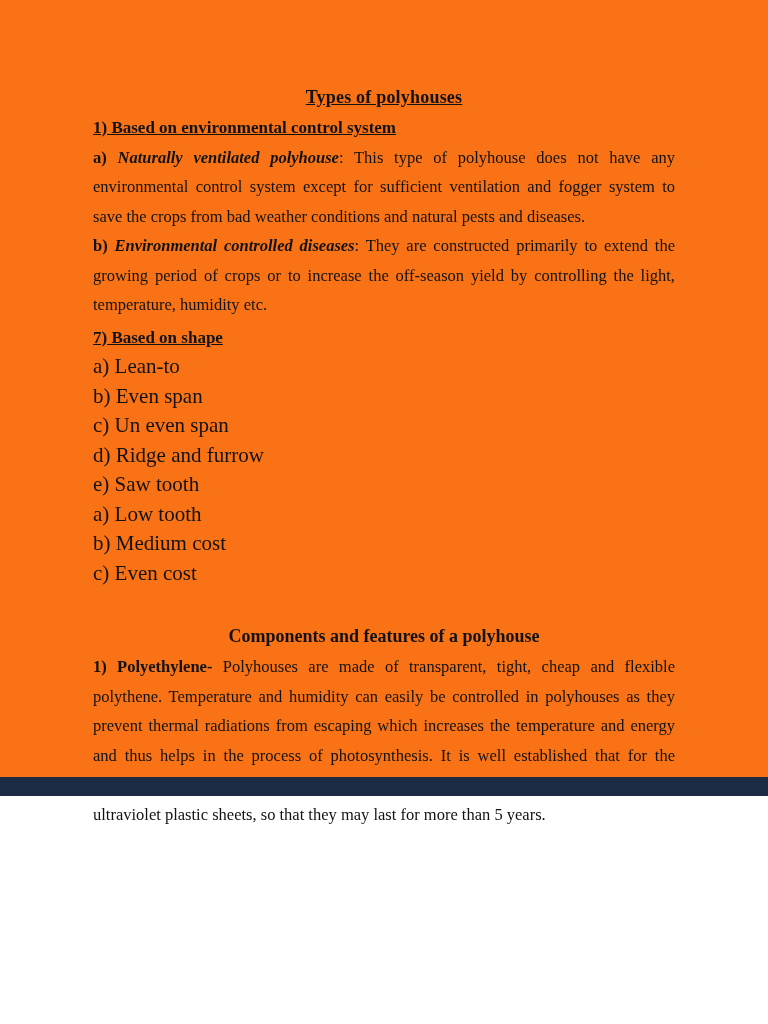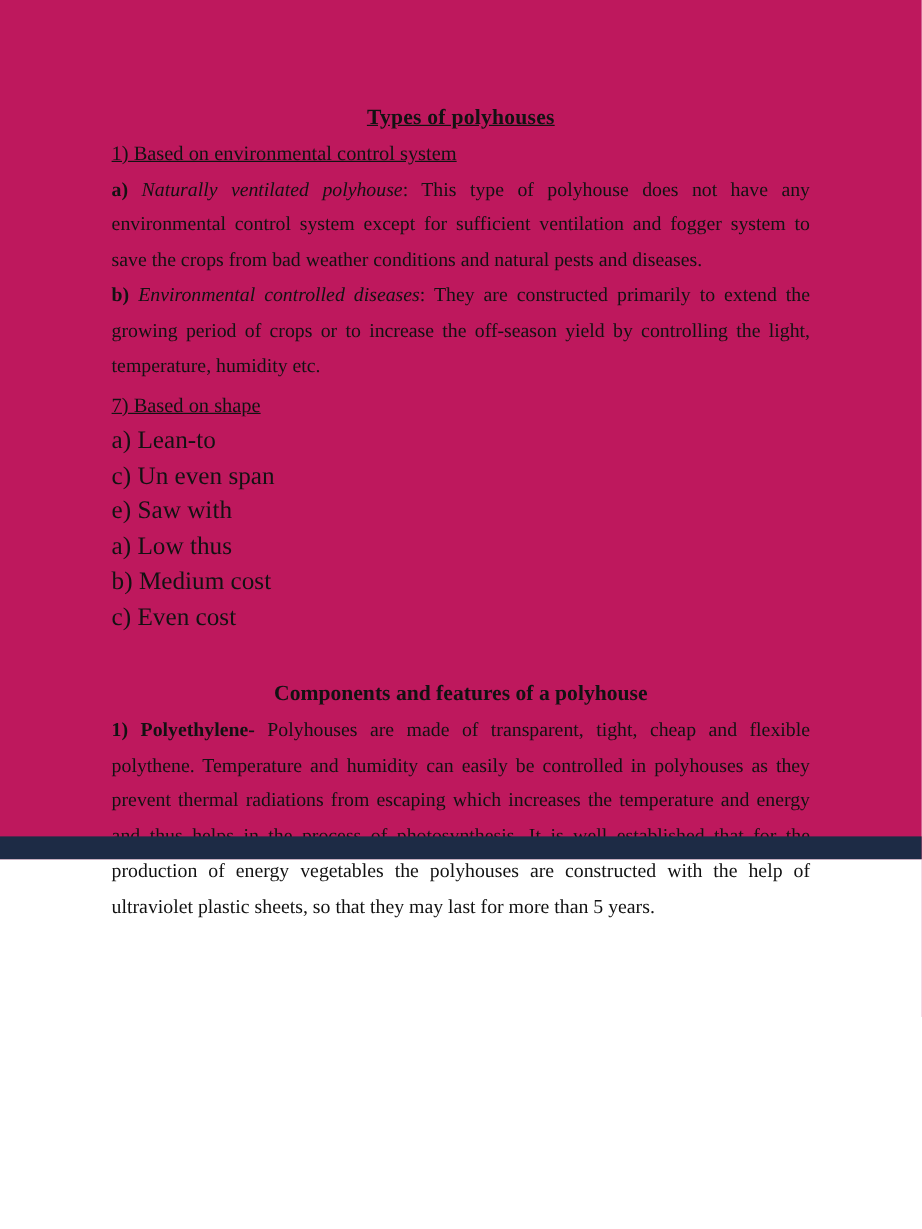--- a/index.html
+++ b/index.html
@@ -13,56 +13,56 @@
     position: relative;
     overflow: hidden;
     font-family: "Liberation Serif", serif;
     color: #121212;
   }
   .page {
     position: absolute;
     top: 0;
     left: 0;
     width: 768px;
-    height: 716px;
-    background: #be185d;
+    height: 796px;
+    background: #f97316;
   }
   .content {
     position: absolute;
     left: 93px;
     width: 582px;
     top: 0;
   }
   .doc-title {
     margin-top: 84px;
     text-align: center;
     font-size: 18px;
     font-weight: 700;
     text-decoration: underline;
     line-height: 26px;
     letter-spacing: 0.2px;
   }
   .sec-heading {
     font-size: 17px;
-    font-weight: 400;
+    font-weight: 700;
     text-decoration: underline;
     line-height: 29.5px;
     margin-top: 3px;
   }
   .sec-heading.tight {
     margin-top: -8px;
   }
   .para {
     font-size: 16.5px;
     line-height: 29.5px;
     text-align: justify;
     margin: 0;
   }
   .lbl { font-weight: 700; }
-  .term { font-weight: 400; font-style: italic; }
+  .term { font-weight: 700; font-style: italic; }
   .list-item {
     font-size: 21px;
     line-height: 29.5px;
   }
   .subtitle {
     margin-top: 33px;
     text-align: center;
     font-size: 18px;
     font-weight: 700;
     line-height: 31px;
@@ -85,25 +85,27 @@
 
     <div class="sec-heading">1) Based on environmental control system</div>
 
     <p class="para"><span class="lbl">a) </span><span class="term">Naturally ventilated polyhouse</span><span>: This type of polyhouse does not have any environmental control system except for sufficient ventilation and fogger system to save the crops from bad weather conditions and natural pests and diseases.</span></p>
 
     <p class="para"><span class="lbl">b) </span><span class="term">Environmental controlled diseases</span><span>: They are constructed primarily to extend the growing period of crops or to increase the off-season yield by controlling the light, temperature, humidity etc.</span></p>
 
     <div class="sec-heading">7) Based on shape</div>
 
     <div class="list-item">a) Lean-to</div>
+    <div class="list-item">b) Even span</div>
     <div class="list-item">c) Un even span</div>
-    <div class="list-item">e) Saw with</div>
+    <div class="list-item">d) Ridge and furrow</div>
+    <div class="list-item">e) Saw tooth</div>
 
 
-    <div class="list-item">a) Low thus</div>
+    <div class="list-item">a) Low tooth</div>
     <div class="list-item">b) Medium cost</div>
     <div class="list-item">c) Even cost</div>
 
     <div class="subtitle">Components and features of a polyhouse</div>
 
     <p class="para"><span class="lbl">1) Polyethylene-</span><span> Polyhouses are made of transparent, tight, cheap and flexible polythene. Temperature and humidity can easily be controlled in polyhouses as they prevent thermal radiations from escaping which increases the temperature and energy and thus helps in the process of photosynthesis. It is well established that for the production of energy vegetables the polyhouses are constructed with the help of ultraviolet plastic sheets, so that they may last for more than 5 years.</span></p>
 
   </div>
 
   <div class="footer-bar" style="background: rgb(29, 43, 69);"></div>

